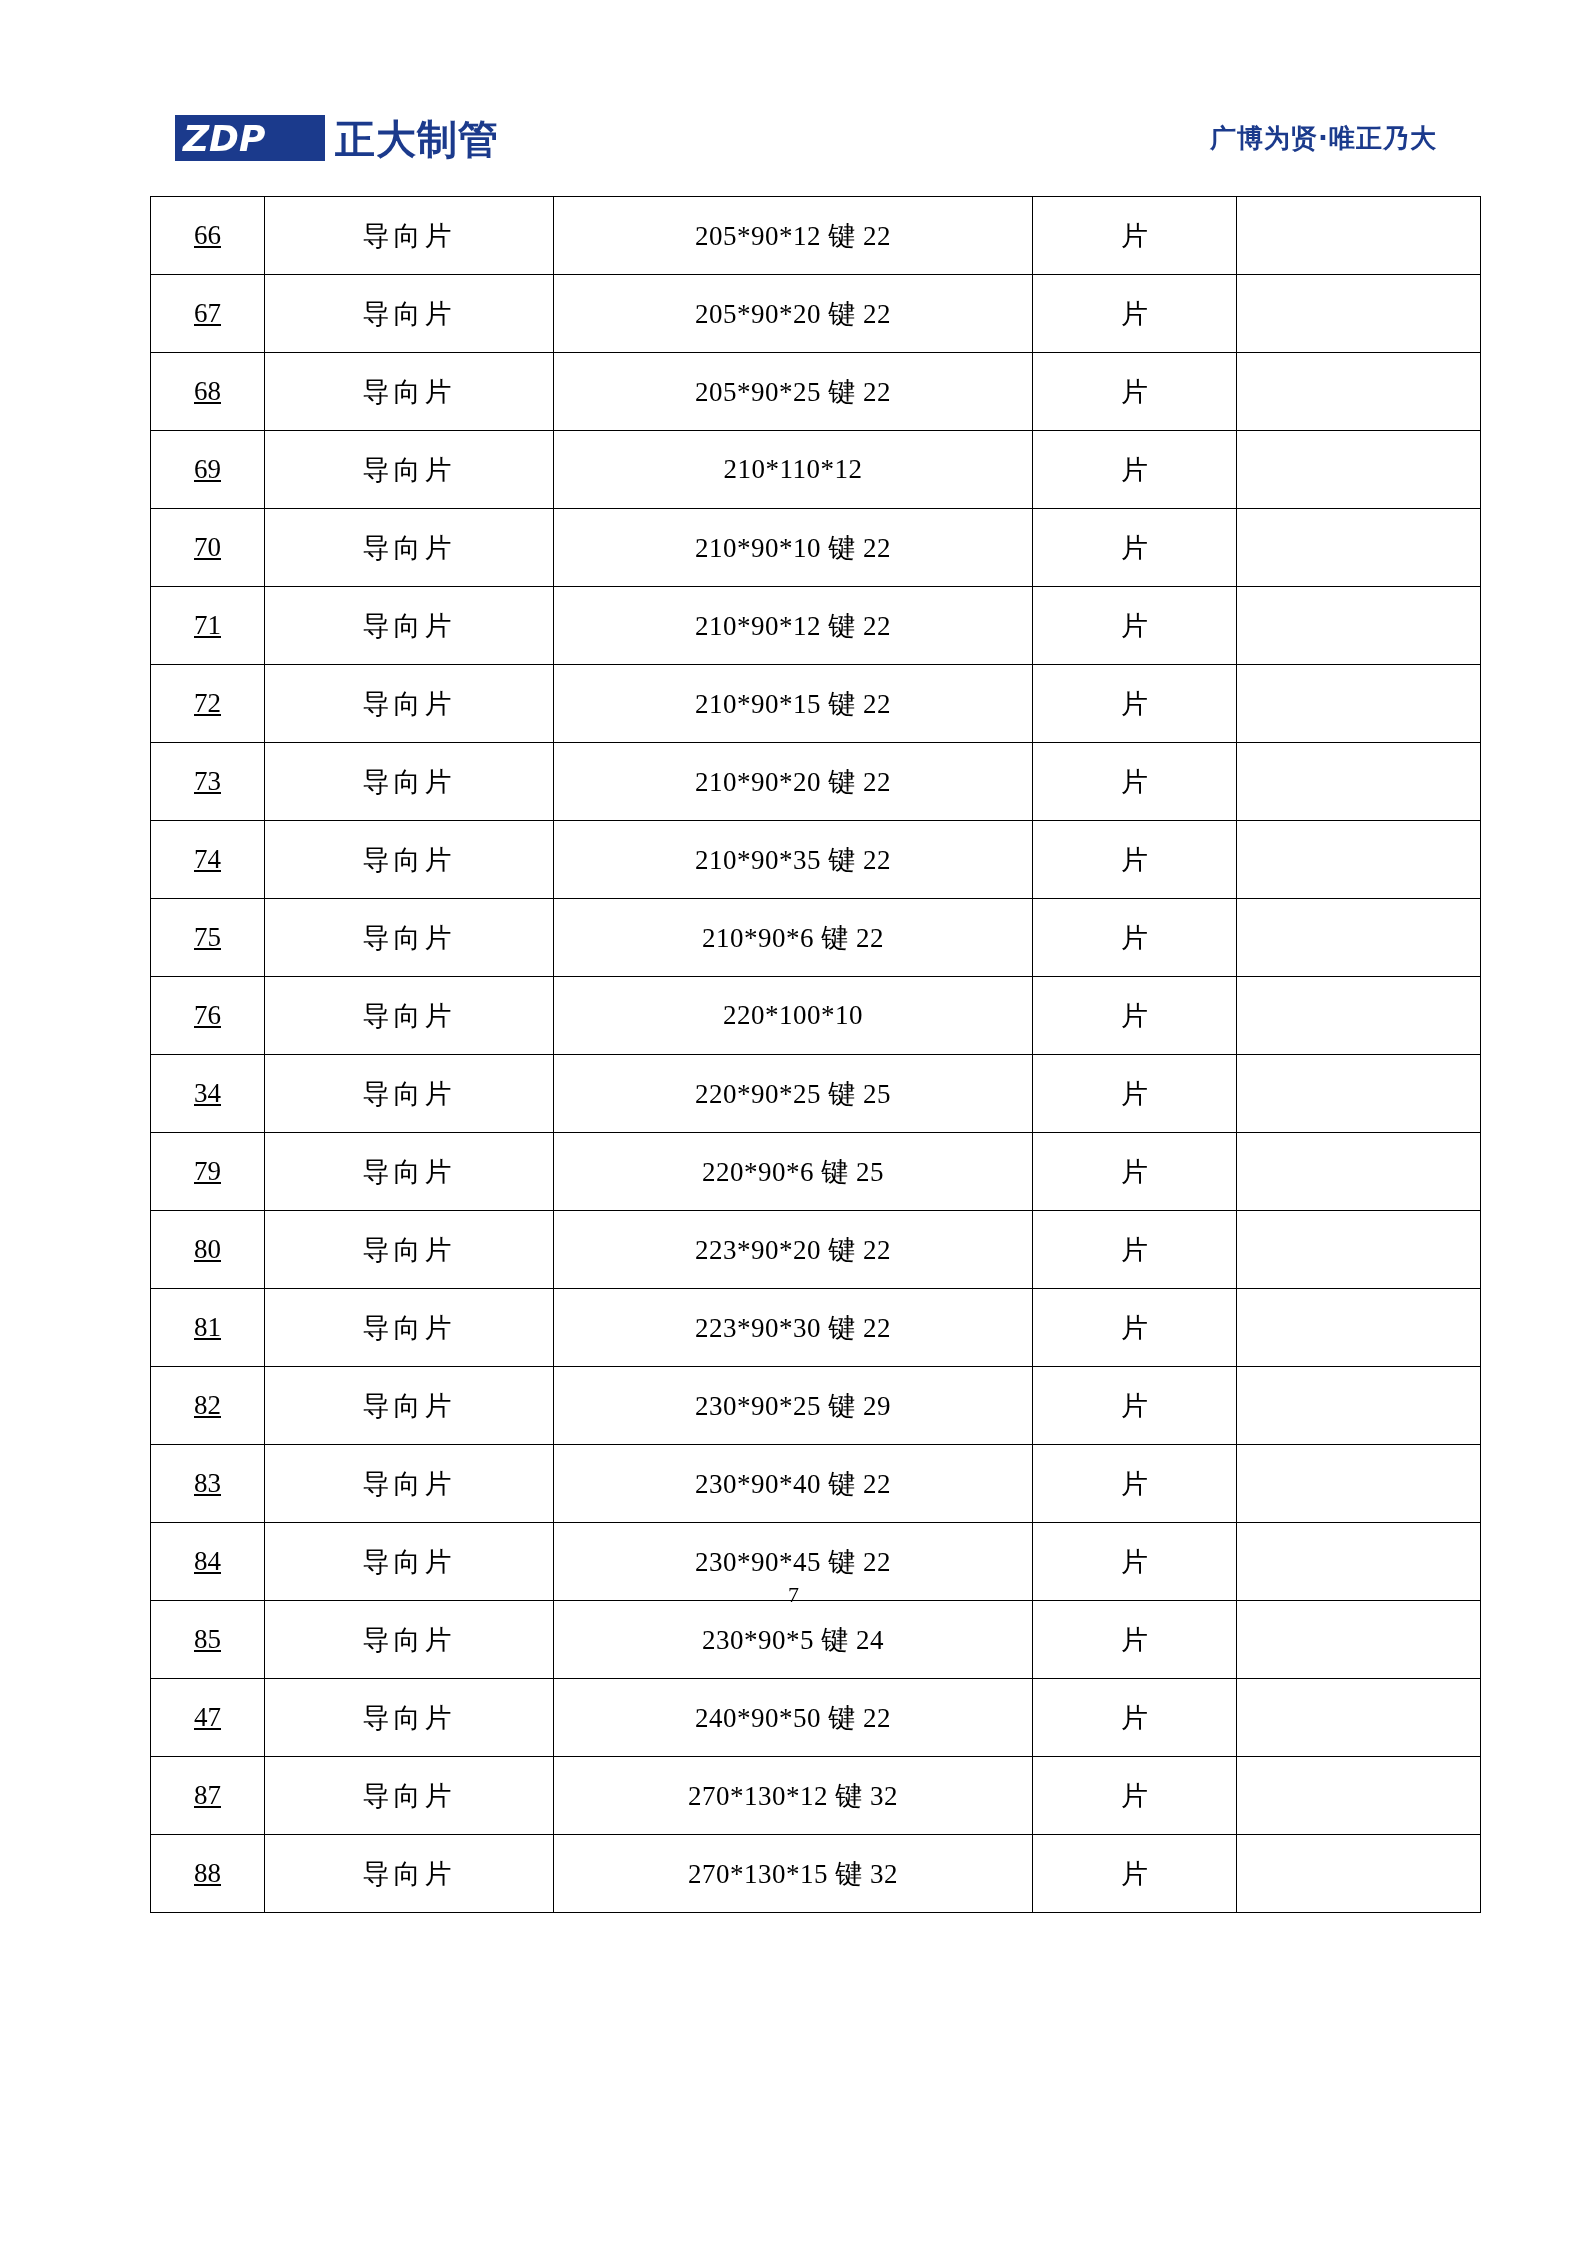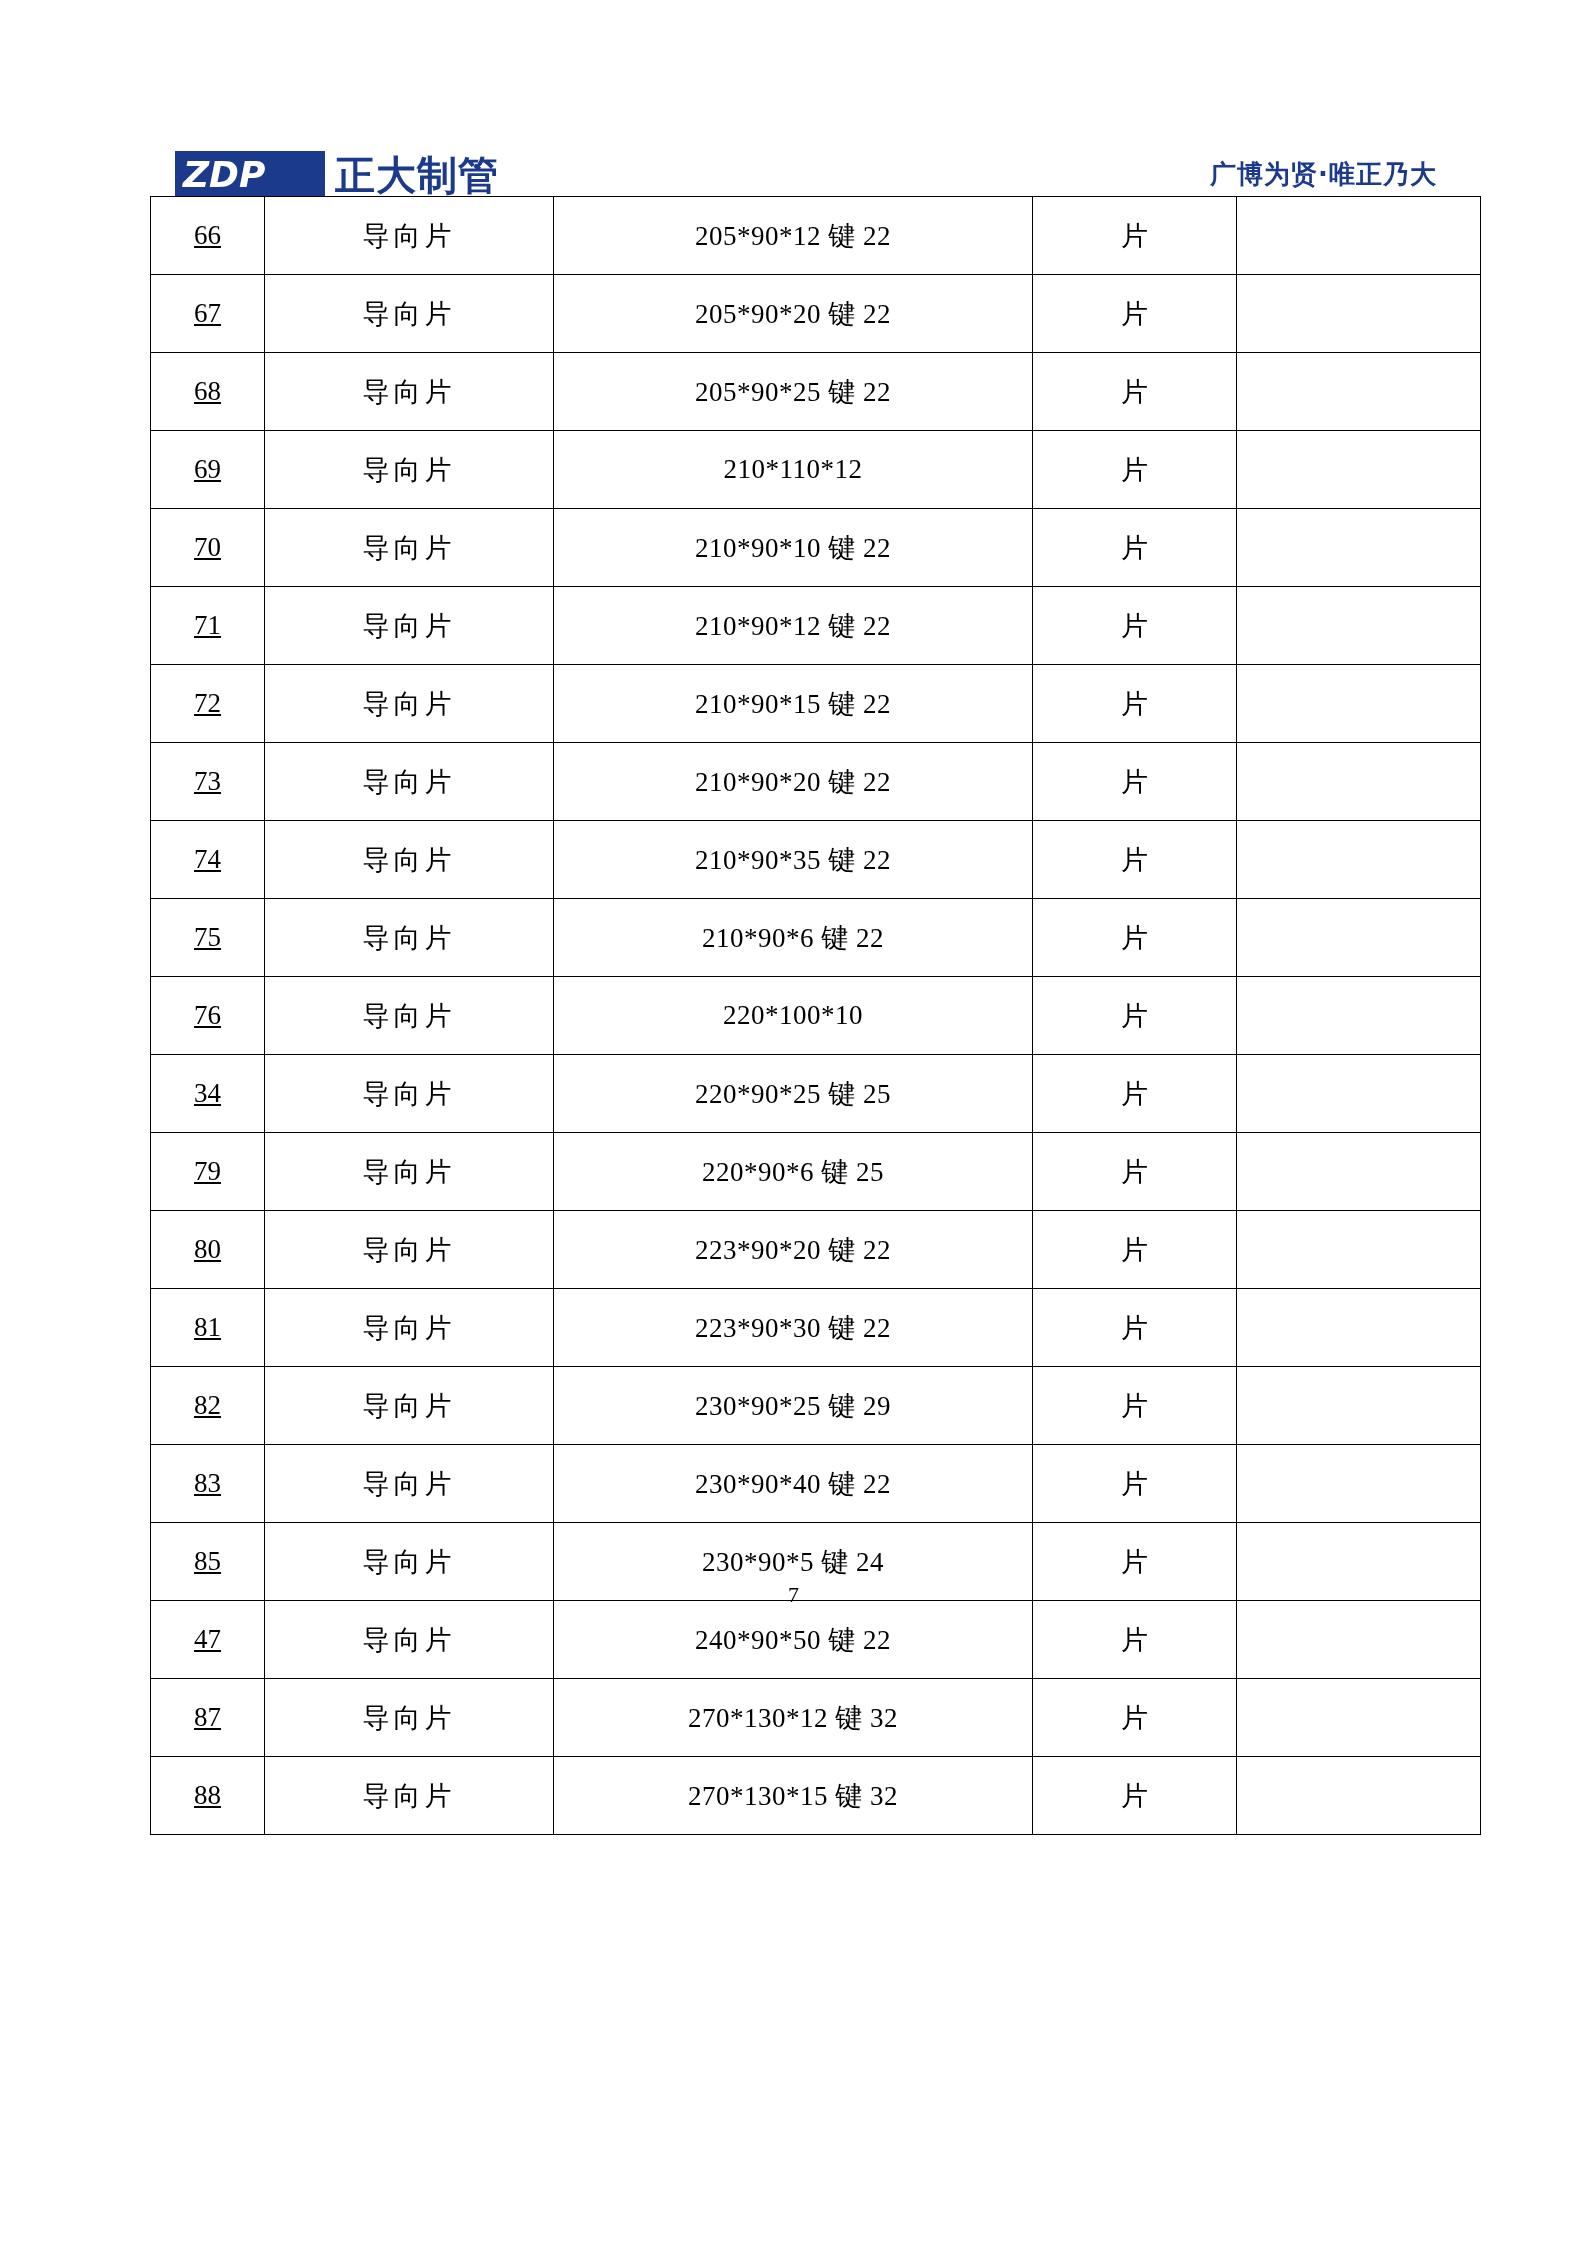--- a/index.html
+++ b/index.html
@@ -21,21 +21,20 @@
   }
   .header {
     position: absolute;
     top: 108px;
     left: 175px;
     right: 150px;
     height: 60px;
     display: flex;
     align-items: center;
     justify-content: space-between;
-    margin-top: 36px;
   }
   .logo-wrap {
     display: flex;
     align-items: center;
     gap: 10px;
   }
   .logo-mark {
     display: block;
   }
   .logo-cn {
@@ -219,20 +218,27 @@
         <td class="c-qty"></td>
       </tr>
       <tr>
         <td class="c-no">83</td>
         <td class="c-name">导向片</td>
         <td class="c-spec">230*90*40 键 22</td>
         <td class="c-unit">片</td>
         <td class="c-qty"></td>
       </tr>
       <tr>
+        <td class="c-no">84</td>
+        <td class="c-name">导向片</td>
+        <td class="c-spec">230*90*45 键 22</td>
+        <td class="c-unit">片</td>
+        <td class="c-qty"></td>
+      </tr>
+      <tr>
         <td class="c-no">85</td>
         <td class="c-name">导向片</td>
         <td class="c-spec">230*90*5 键 24</td>
         <td class="c-unit">片</td>
         <td class="c-qty"></td>
       </tr>
       <tr>
         <td class="c-no">47</td>
         <td class="c-name">导向片</td>
         <td class="c-spec">240*90*50 键 22</td>

